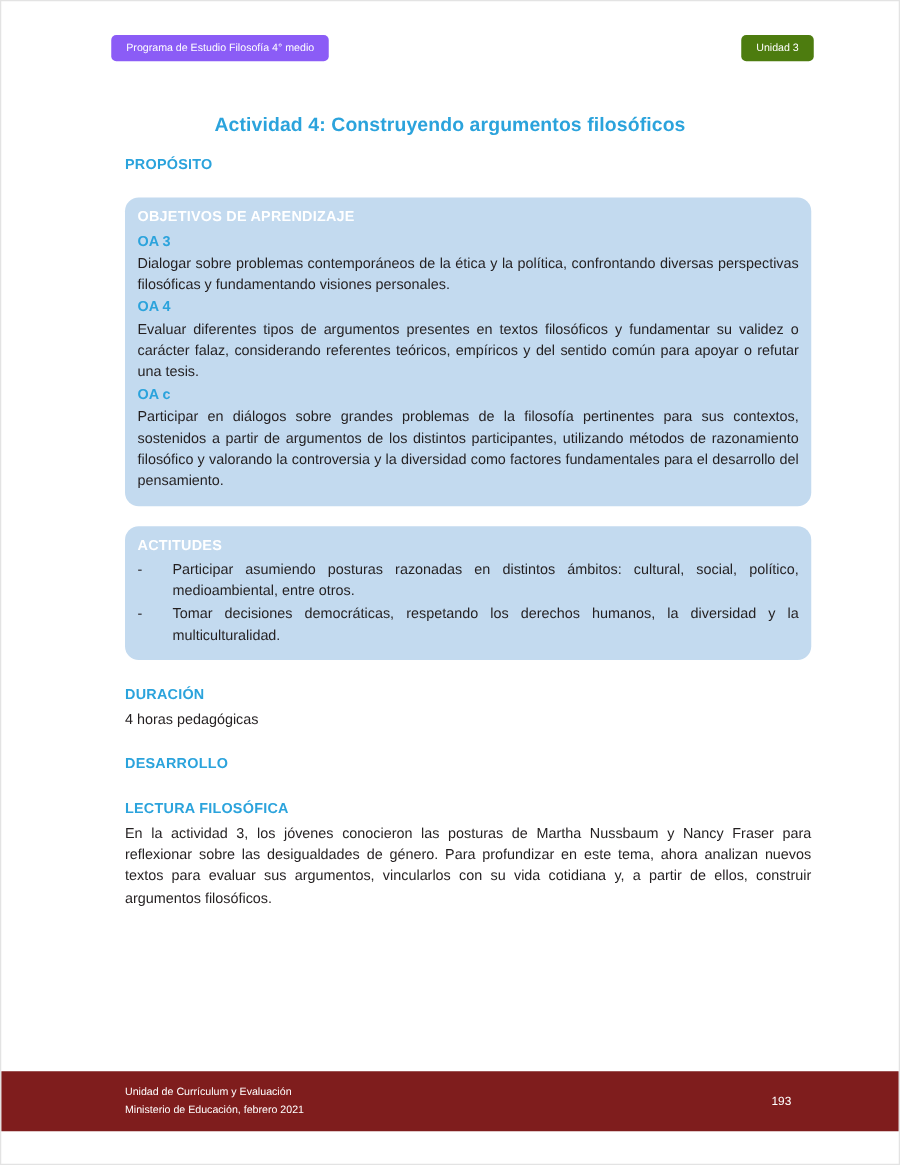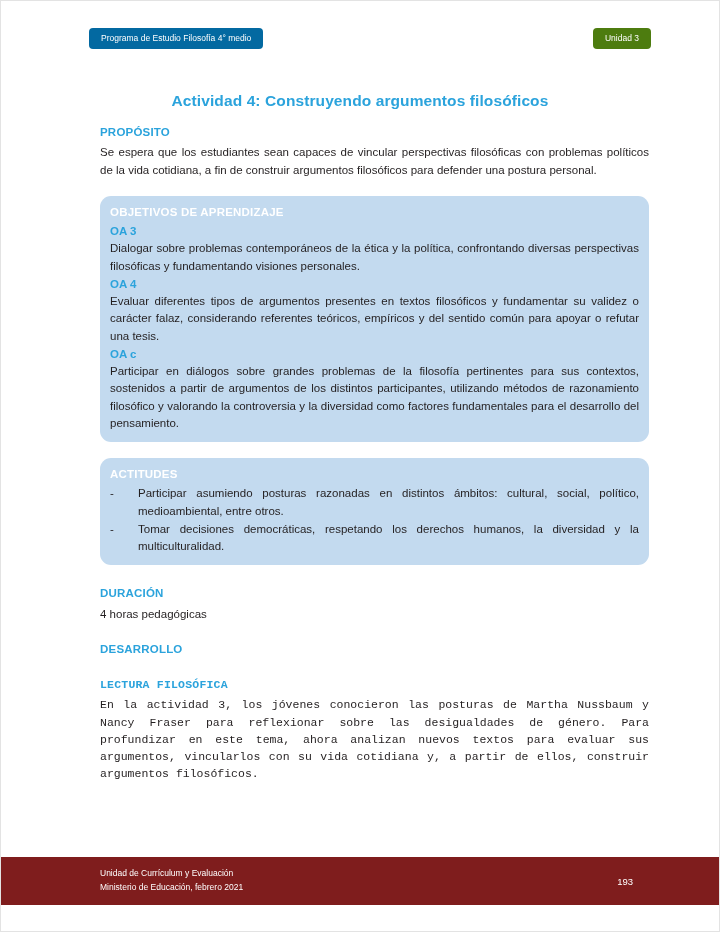--- a/index.html
+++ b/index.html
@@ -27,21 +27,21 @@
     align-items: flex-start;
   }
   .badge {
     color: #ffffff;
     font-size: 8.5px;
     line-height: 1;
     padding: 6px 12px;
     border-radius: 4px;
     white-space: nowrap;
   }
-  .badge-program { background: #0369a1; }
+  .badge-program { background: #8b5cf6; }
   .badge-unit { background: #4d7c0f; }
 
   
   .doc-title {
     position: absolute;
     top: 91px;
     left: 0;
     width: 100%;
     text-align: center;
     color: #2ba3dc;
@@ -105,21 +105,21 @@
     flex: 0 0 14px;
   }
   .bullet-text {
     flex: 1;
     text-align: justify;
     padding-left: 14px;
   }
 
   .duracion-block { margin-top: 20px; margin-bottom: 18px; }
   .desarrollo-block { margin-top: 18px; margin-bottom: 18px; }
-  .lectura-block { margin-top: 16px; font-family: Liberation Mono, monospace; }
+  .lectura-block { margin-top: 16px; }
 
   
   .footer {
     position: absolute;
     left: 0;
     right: 0;
     bottom: 26px;
     height: 48px;
     background: #7f1d1d;
     display: flex;
@@ -146,21 +146,20 @@
     <div class="badge badge-program">Programa de Estudio Filosofía 4° medio</div>
     <div class="badge badge-unit">Unidad 3</div>
   </div>
 
   <div class="doc-title">Actividad 4: Construyendo argumentos filosóficos</div>
 
   <div class="content">
 
     <div class="proposito-block">
       <div class="section-heading">PROPÓSITO</div>
-      <p class="body-text">Se espera que los estudiantes sean capaces de vincular perspectivas filosóficas con problemas políticos de la vida cotidiana, a fin de construir argumentos filosóficos para defender una postura personal.</p>
     </div>
 
     <div class="box">
       <div class="box-heading">OBJETIVOS DE APRENDIZAJE</div>
 
       <div>
         <div class="oa-label">OA 3</div>
         <p class="oa-text">Dialogar sobre problemas contemporáneos de la ética y la política, confrontando diversas perspectivas filosóficas y fundamentando visiones personales.</p>
       </div>
 

